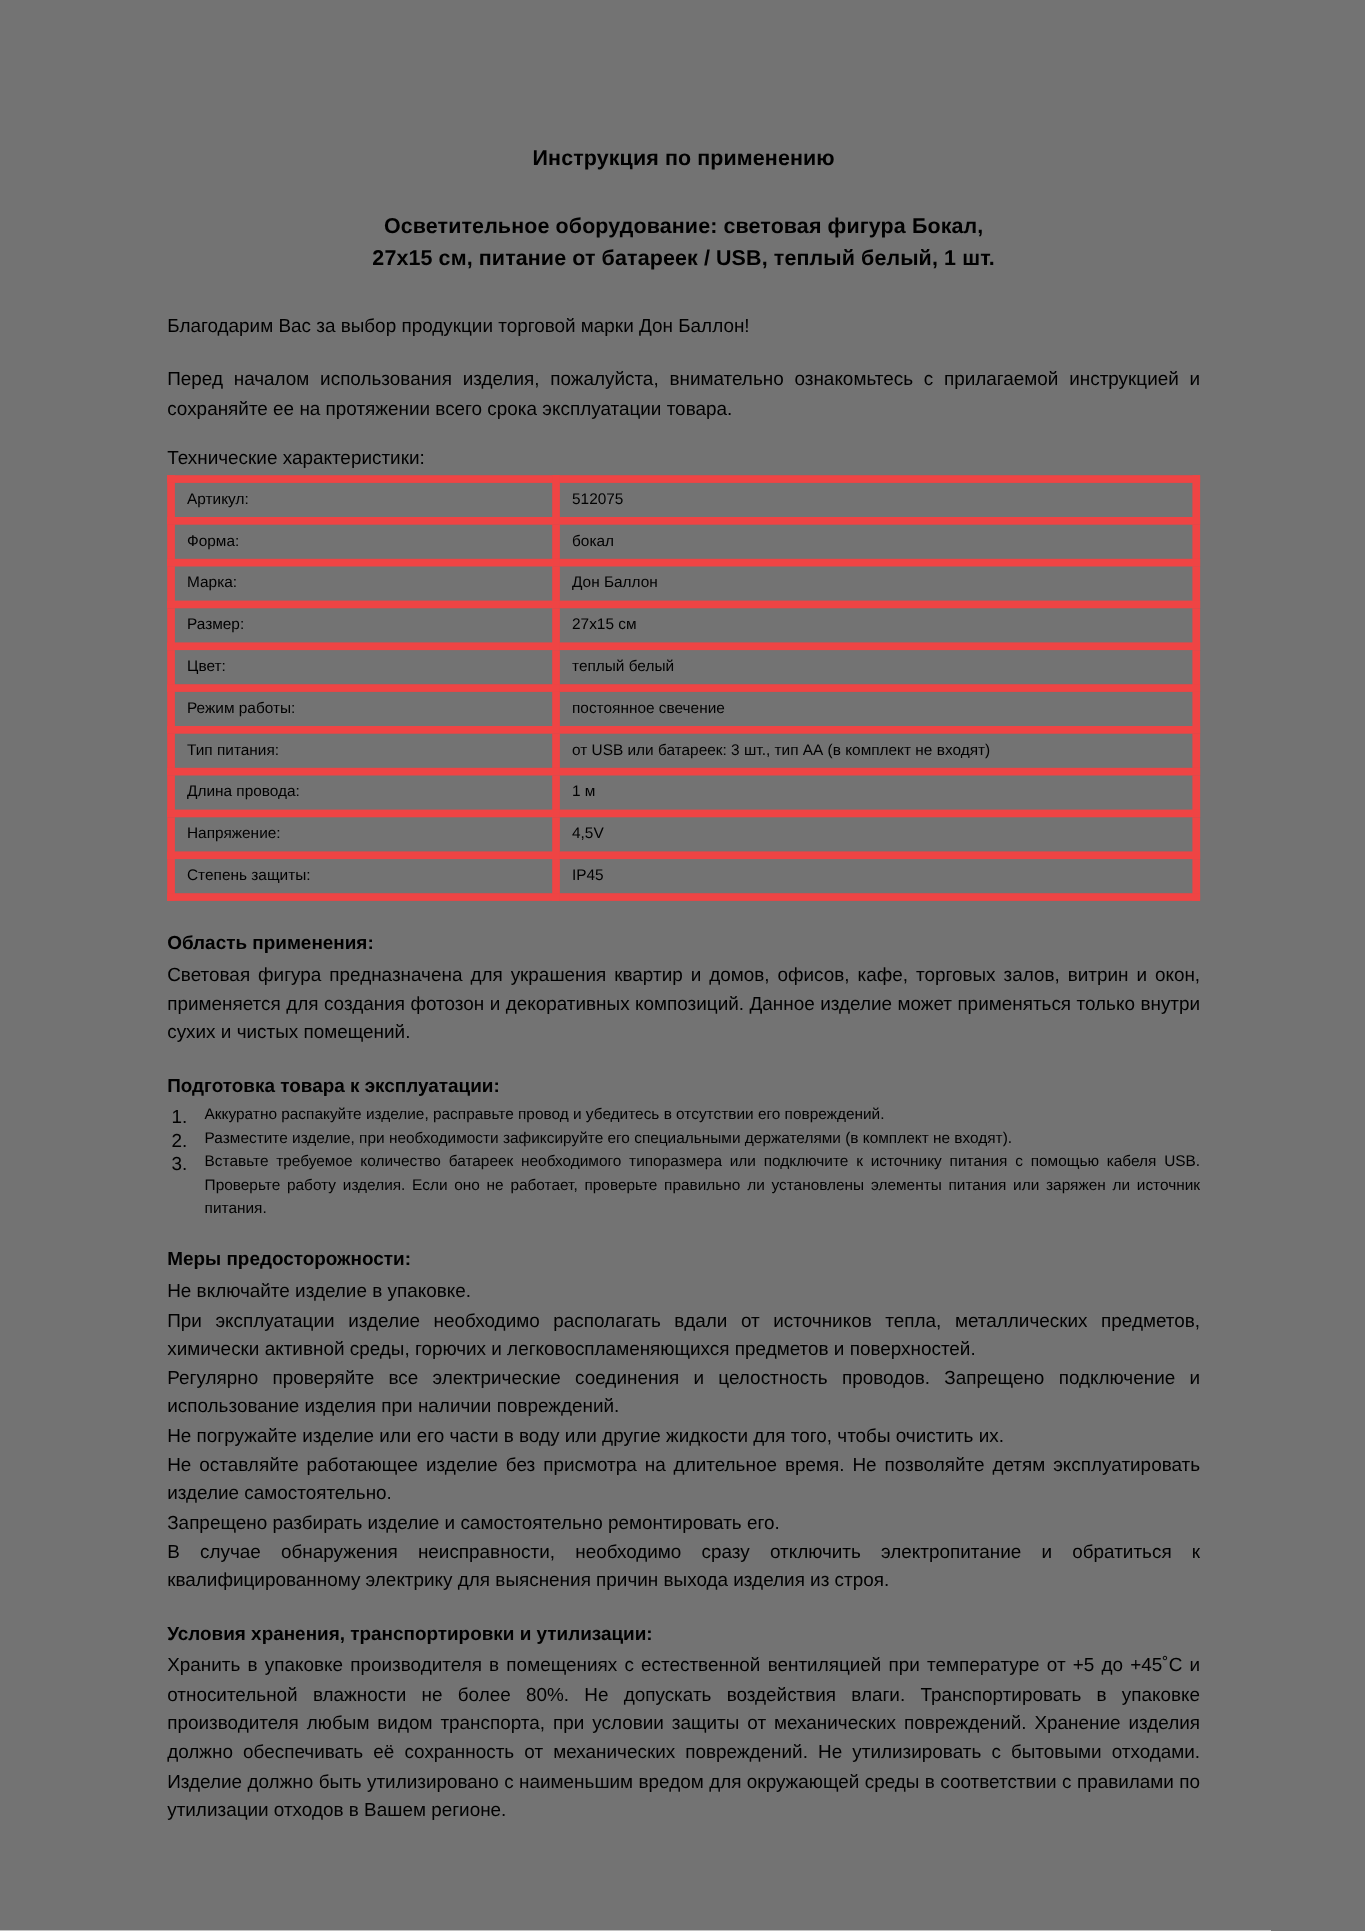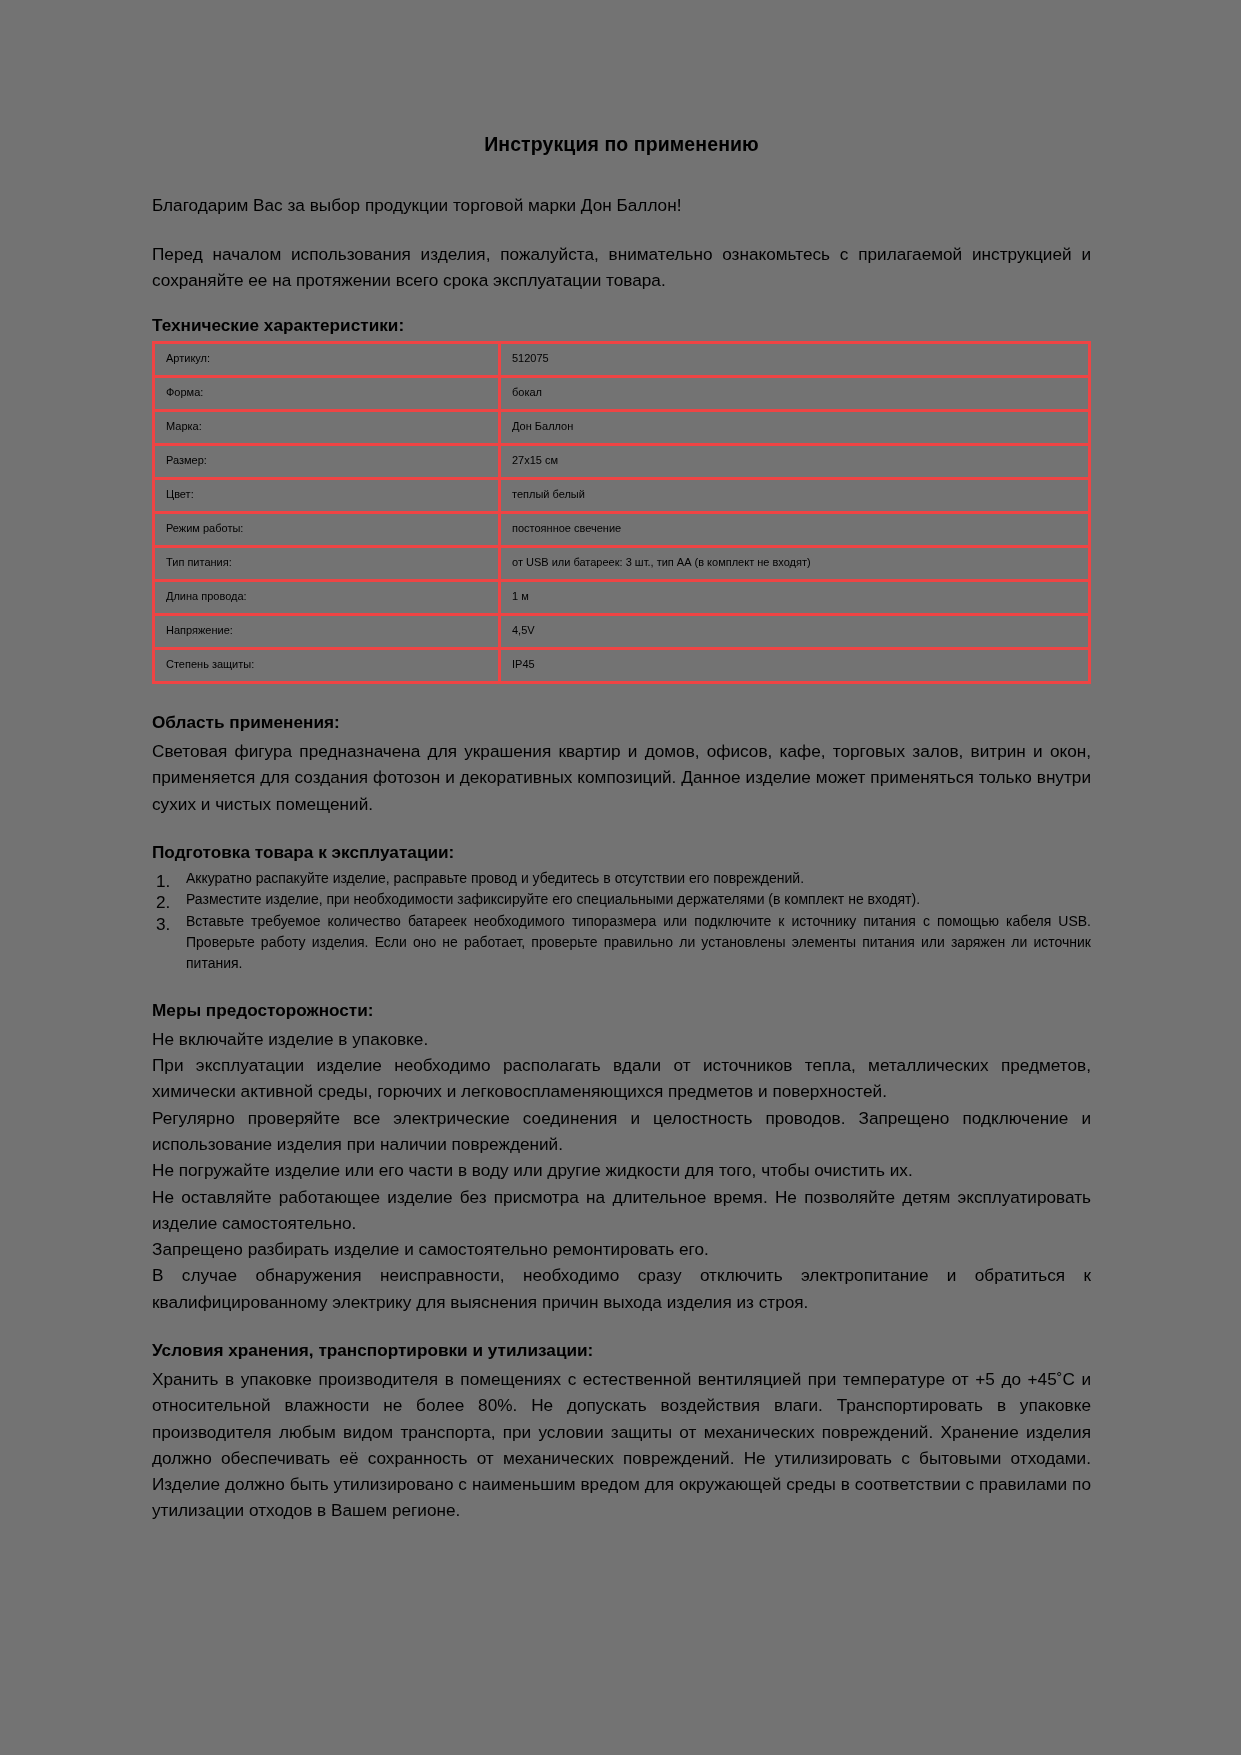--- a/index.html
+++ b/index.html
@@ -47,32 +47,32 @@
     text-align: left;
   }
   .section-heading {
     font-size: 17.2px;
     font-weight: bold;
     line-height: 1.5;
     margin: 0 0 2px 0;
   }
   .spec-title {
     font-size: 17.2px;
-    font-weight: bold;
+    font-weight: normal;
     margin: 0 0 5px 0;
   }
   table.spec {
     width: 100%;
     border-collapse: collapse;
     table-layout: fixed;
     margin: 0 0 26px 0;
   }
   table.spec td {
-    border: 3px solid #ef4444;
-    font-size: 11px;
+    border: 7px solid #ef4444;
+    font-size: 14px;
     line-height: 1.25;
     padding: 4px 0 5px 11px;
     vertical-align: middle;
     height: 22px;
   }
   table.spec td.key {
     width: 332px;
   }
   .block {
     margin: 0 0 23px 0;
@@ -112,20 +112,24 @@
     margin: 0;
   }
 </style>
 </head>
 <body>
 
 <div class="page">
 
   <h1 class="doc-title">Инструкция по применению</h1>
 
+  <div class="product-title">
+    <div>Осветительное оборудование: световая фигура Бокал,</div>
+    <div>27x15 см, питание от батареек / USB, теплый белый, 1 шт.</div>
+  </div>
 
   <p class="para nojust">Благодарим Вас за выбор продукции торговой марки Дон Баллон!</p>
 
   <p class="para">Перед началом использования изделия, пожалуйста, внимательно ознакомьтесь с прилагаемой инструкцией и сохраняйте ее на протяжении всего срока эксплуатации товара.</p>
 
   <div class="spec-title">Технические характеристики:</div>
 
   <table class="spec">
     <tbody>
       <tr>

